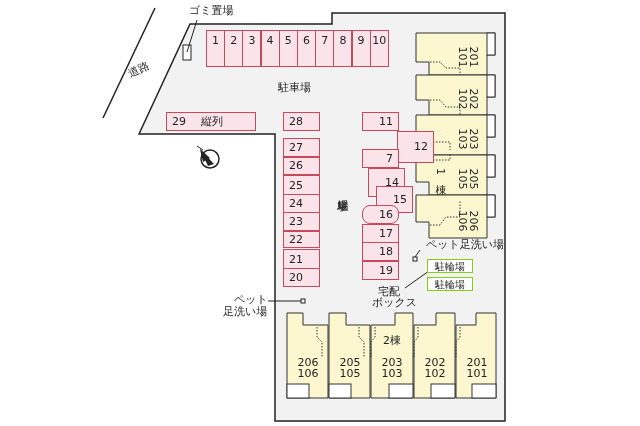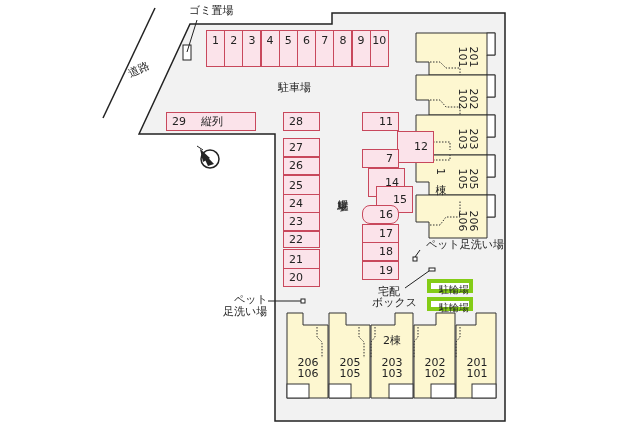--- a/index.html
+++ b/index.html
@@ -8,21 +8,21 @@
   svg.site { position:absolute; left:0; top:0; }
   .lbl { position:absolute; font-size:11px; line-height:12px; color:#222; white-space:nowrap; }
   .spot { position:absolute; background:#fbe3ea; border:1px solid #c8485c; box-sizing:border-box;
           font-size:11px; color:#222; }
   .spot-v { display:flex; align-items:flex-start; justify-content:center; padding-top:3px; }
   .spot-h { display:flex; align-items:center; padding-left:5px; }
   .spot-r { display:flex; align-items:center; justify-content:flex-end; padding-right:5px; }
   .vtext { position:absolute; font-size:11px; line-height:12px; width:12px; text-align:center; }
   .unitnum-rot { position:absolute; font-size:11px; line-height:11px; transform:rotate(90deg); transform-origin:center; text-align:center; }
   .unitnum { position:absolute; font-size:11px; line-height:11px; text-align:center; width:34px; }
-  .bike { position:absolute; border:4px solid #84cc16; background:#fff; font-size:10px; text-align:right; box-sizing:border-box;margin-top:20px; }
+  .bike { position:absolute; border:1px solid #84cc16; background:#fff; font-size:10px; text-align:center; box-sizing:border-box; }
 </style>
 </head>
 <body>
 
 <svg class="site" width="640" height="426">
 
   <line x1="155" y1="8" x2="103" y2="118" stroke="#222" stroke-width="1.5"></line>
 
   <polygon points="139,134 190,24 332,24 332,13 505,13 505,421 275,421 275,134" fill="#f2f2f2" stroke="#222" stroke-width="1.5"></polygon>
 

